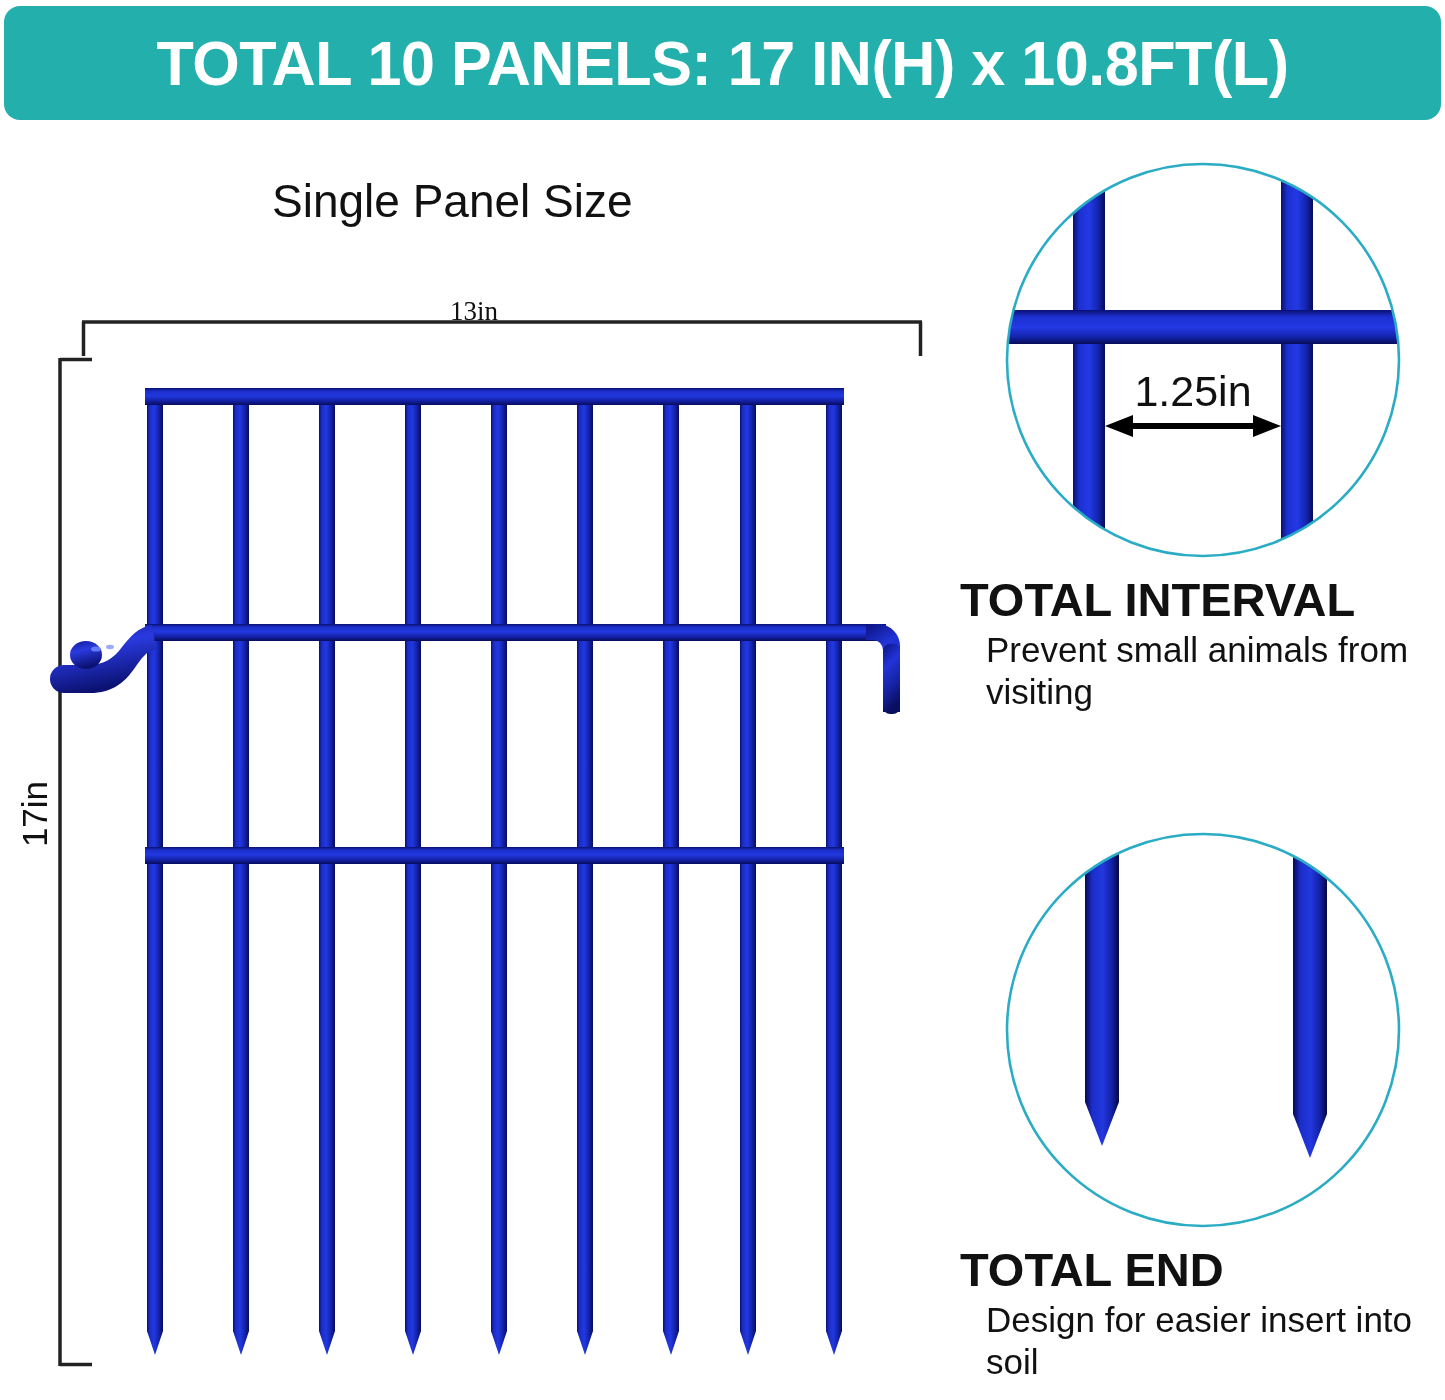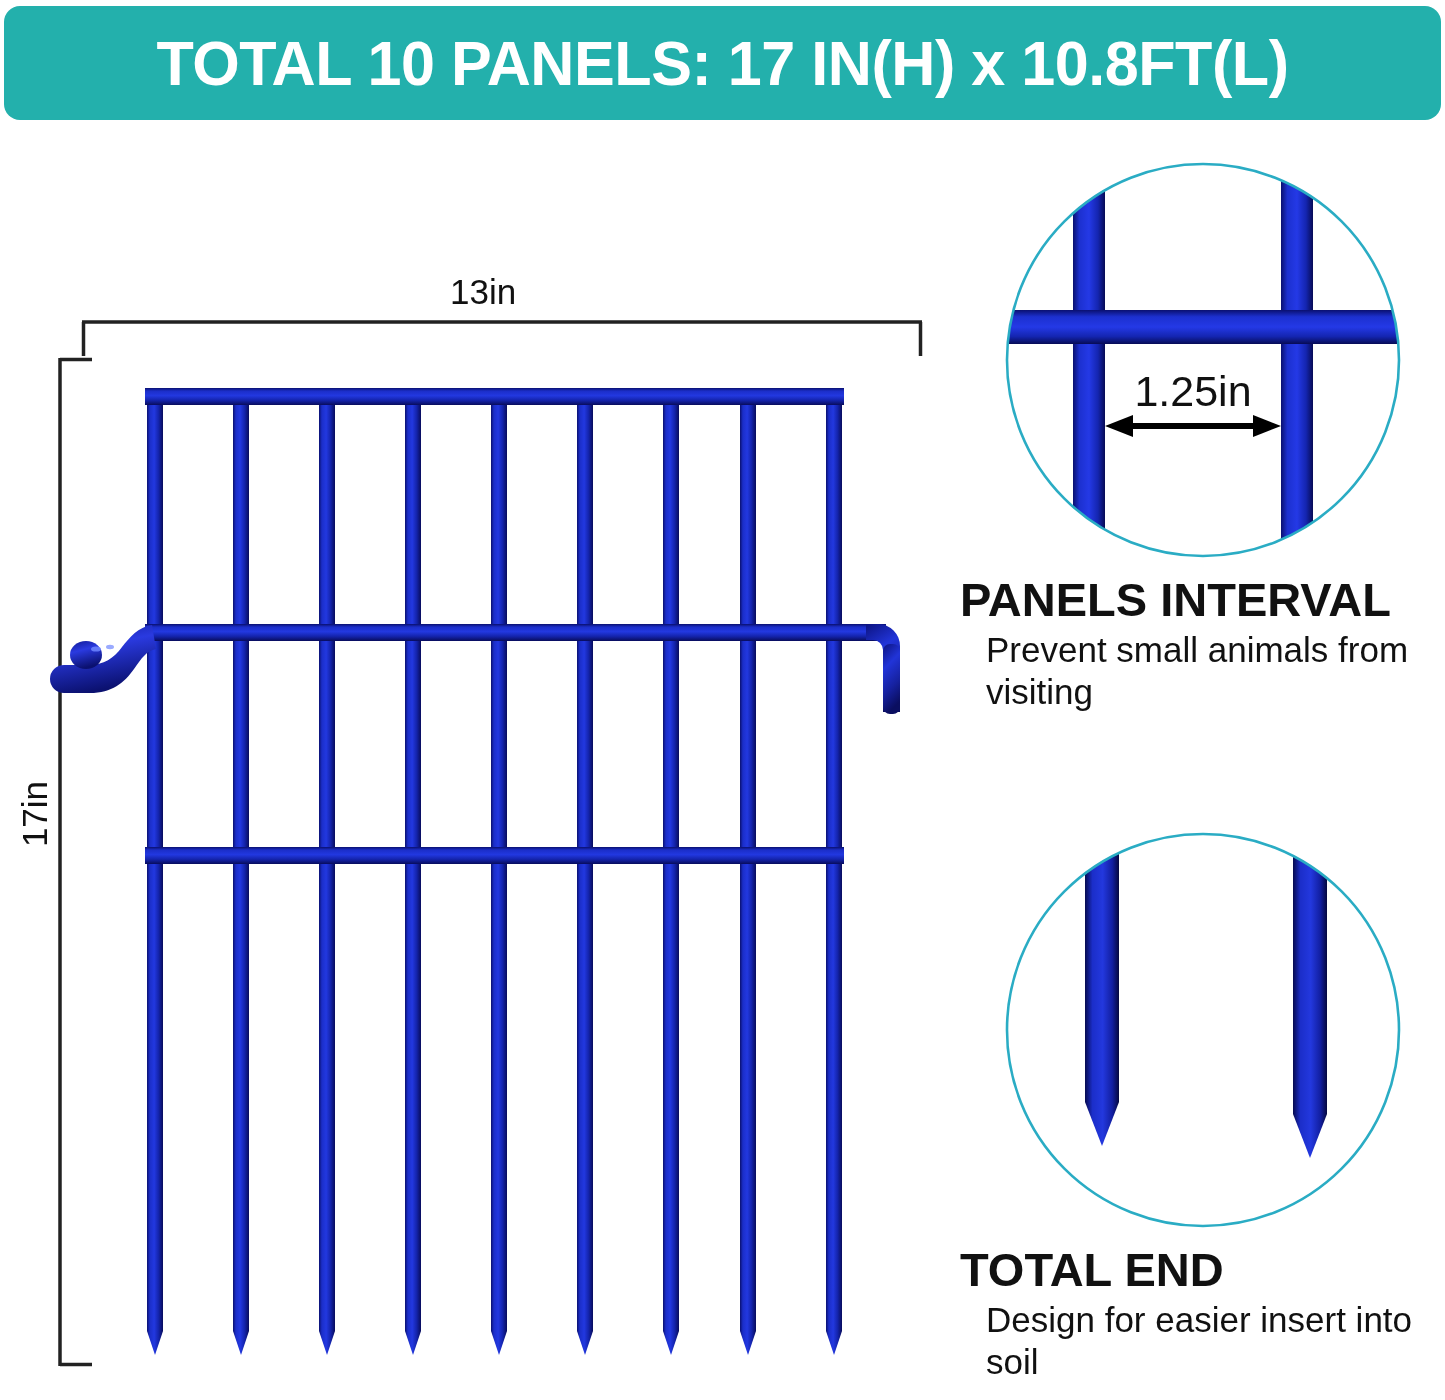--- a/index.html
+++ b/index.html
@@ -56,23 +56,23 @@
     font-family: "Liberation Sans", sans-serif;
     font-size: 46px;
     font-weight: normal;
     color: #111;
     white-space: nowrap;
   }
 
   .dim-top-label {
     position: absolute;
     left: 450px;
-    top: 168px;
-    font-family: Liberation Sans, sans-serif;
-    font-size: 35px;
+    top: 192px;
+    font-family: Liberation Serif, serif;
+    font-size: 27px;
     color: #111;
     white-space: nowrap;
   }
 
   .dim-left-label {
     position: absolute;
     left: -10px;
     top: 690px;
     width: 90px;
     text-align: center;
@@ -136,20 +136,21 @@
 </style>
 </head>
 <body>
 
 <div class="banner">
   <div class="banner-text">TOTAL 10 PANELS: 17 IN(H) x 10.8FT(L)</div>
 </div>
 
 <div class="left-pane">
 
+  <div class="panel-title">Single Panel Size</div>
   <div class="dim-top-label">13in</div>
   <div class="dim-left-label">17in</div>
 
   <svg class="diagram" viewBox="0 0 960 1296">
     <defs>
       <linearGradient id="vgrad" x1="0" y1="0" x2="1" y2="0">
         <stop offset="0%" stop-color="#0a1070"></stop>
         <stop offset="18%" stop-color="#1b2ec9"></stop>
         <stop offset="45%" stop-color="#2238e0"></stop>
         <stop offset="72%" stop-color="#1424ad"></stop>
@@ -264,21 +265,21 @@
         <circle cx="210" cy="210" r="196" fill="none" stroke="#2aacc4" stroke-width="2.6"></circle>
 
         <g>
           <line x1="124" y1="276" x2="276" y2="276" stroke="#000" stroke-width="6"></line>
           <polygon points="112,276 140,265 140,287"></polygon>
           <polygon points="288,276 260,265 260,287"></polygon>
         </g>
         <text x="200" y="256" text-anchor="middle" font-family="Liberation Sans, sans-serif" font-size="43" fill="#111">1.25in</text>
       </svg>
     </div>
-    <div class="feature-title">PANELS INTERVAL</div>
+    <div class="feature-title">TOTAL INTERVAL</div>
     <div class="feature-desc">Prevent small animals from visiting</div>
   </div>
 
   <div class="feature bottom">
     <div class="circle-wrap">
       <svg viewBox="0 0 420 420">
         <defs>
           <linearGradient id="spikegrad" x1="0" y1="0" x2="1" y2="0">
             <stop offset="0%" stop-color="#060a50"></stop>
             <stop offset="22%" stop-color="#1b2ec9"></stop>

